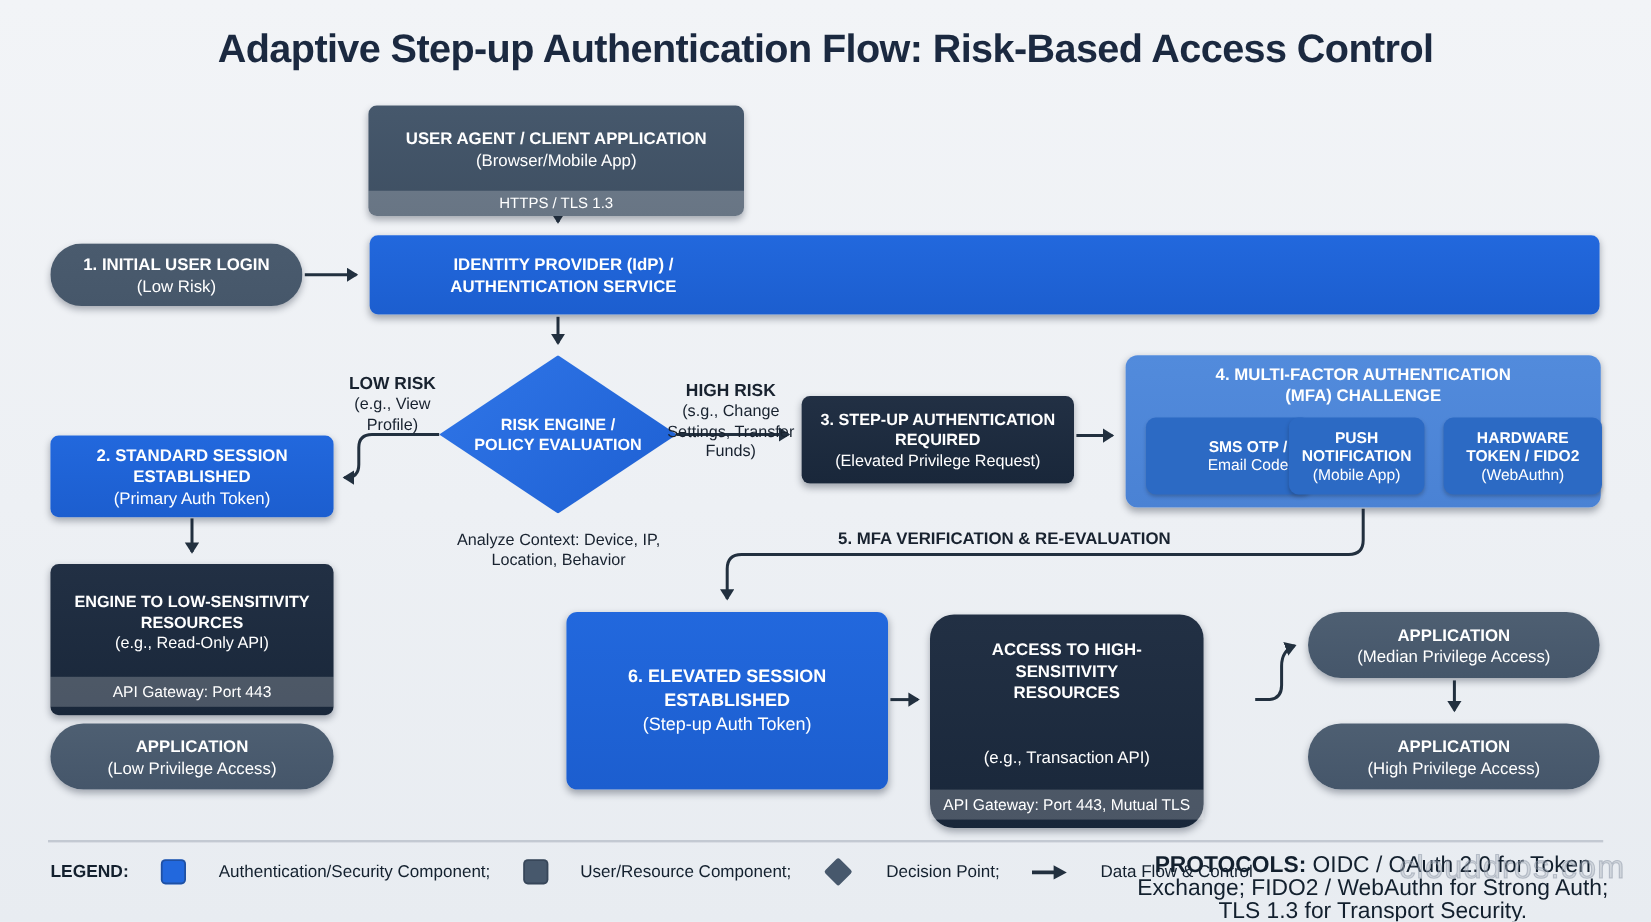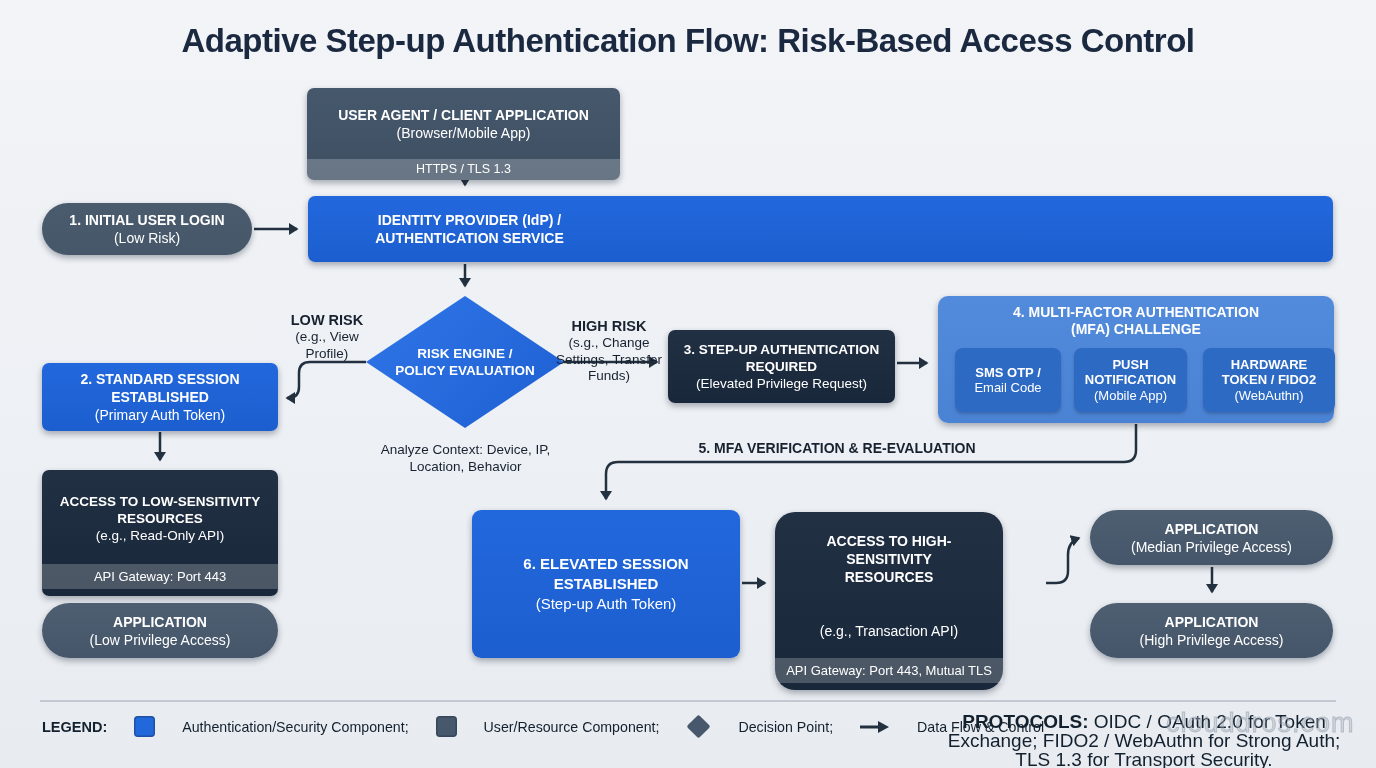--- a/index.html
+++ b/index.html
@@ -125,41 +125,41 @@
   </div>
 
   <div class="flabel" style="left:368px;top:441px;width:195px;font-size:13.5px;line-height:17px;">Analyze Context: Device, IP, Location, Behavior</div>
 
   <div class="node blue sz14" style="left:42px;top:363px;width:236px;height:68px;">
     <div class="nt" style="padding:0 12px;">2. STANDARD SESSION ESTABLISHED</div>
     <div class="ns">(Primary Auth Token)</div>
   </div>
 
   <div class="node navy pad-foot2 sz13" style="left:42px;top:470px;width:236px;height:96px;">
-    <div class="nt" style="padding:0 14px;">ACCESS TO LOW-SENSITIVITY RESOURCES</div>
+    <div class="nt" style="padding:0 14px;">ENGINE TO LOW-SENSITIVITY RESOURCES</div>
     <div class="ns">(e.g., Read-Only API)</div>
     <div class="nf raised">API Gateway: Port 443</div>
   </div>
 
   <div class="node pillbox sz14" style="left:42px;top:603px;width:236px;height:55px;">
     <div class="nt">APPLICATION</div>
     <div class="ns">(Low Privilege Access)</div>
   </div>
 
   <div class="node navy sz13" style="left:668px;top:330px;width:227px;height:73px;">
     <div class="nt" style="padding:0 12px;">3. STEP-UP AUTHENTICATION REQUIRED</div>
     <div class="ns">(Elevated Privilege Request)</div>
   </div>
 
   <div class="node mfa-outer" style="left:938px;top:296px;width:396px;height:127px;border-radius:10px;">
     <div class="mfa-title">
       <div>4. MULTI-FACTOR AUTHENTICATION</div>
       <div>(MFA) CHALLENGE</div>
     </div>
-    <div class="mfa-inner" style="left:17px;top:52px;width:106px;height:64px;">
+    <div class="mfa-inner" style="left:17px;top:52px;width:106px;height:64px;padding-left:32px;">
       <div class="opt-t">SMS OTP /</div>
       <div class="opt-s">Email Code</div>
     </div>
     <div class="mfa-inner" style="left:136px;top:52px;width:113px;height:64px;">
       <div class="opt-t" style="padding:0 6px;">PUSH NOTIFICATION</div>
       <div class="opt-s">(Mobile App)</div>
     </div>
     <div class="mfa-inner" style="left:265px;top:52px;width:132px;height:64px;">
       <div class="opt-t" style="padding:0 6px;">HARDWARE TOKEN / FIDO2</div>
       <div class="opt-s">(WebAuthn)</div>

